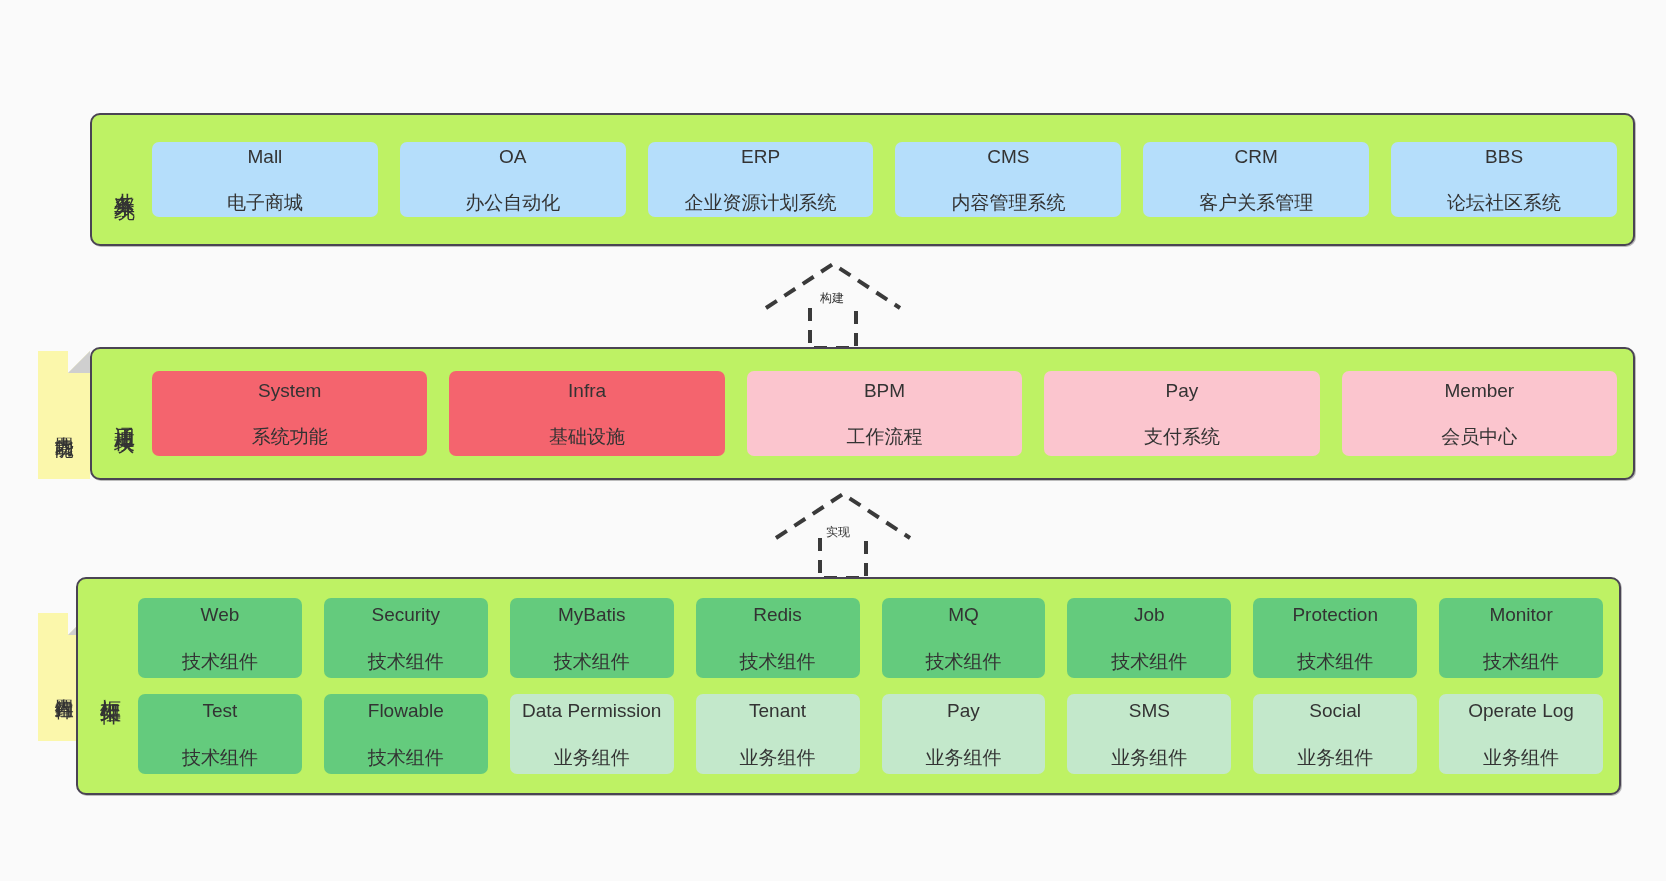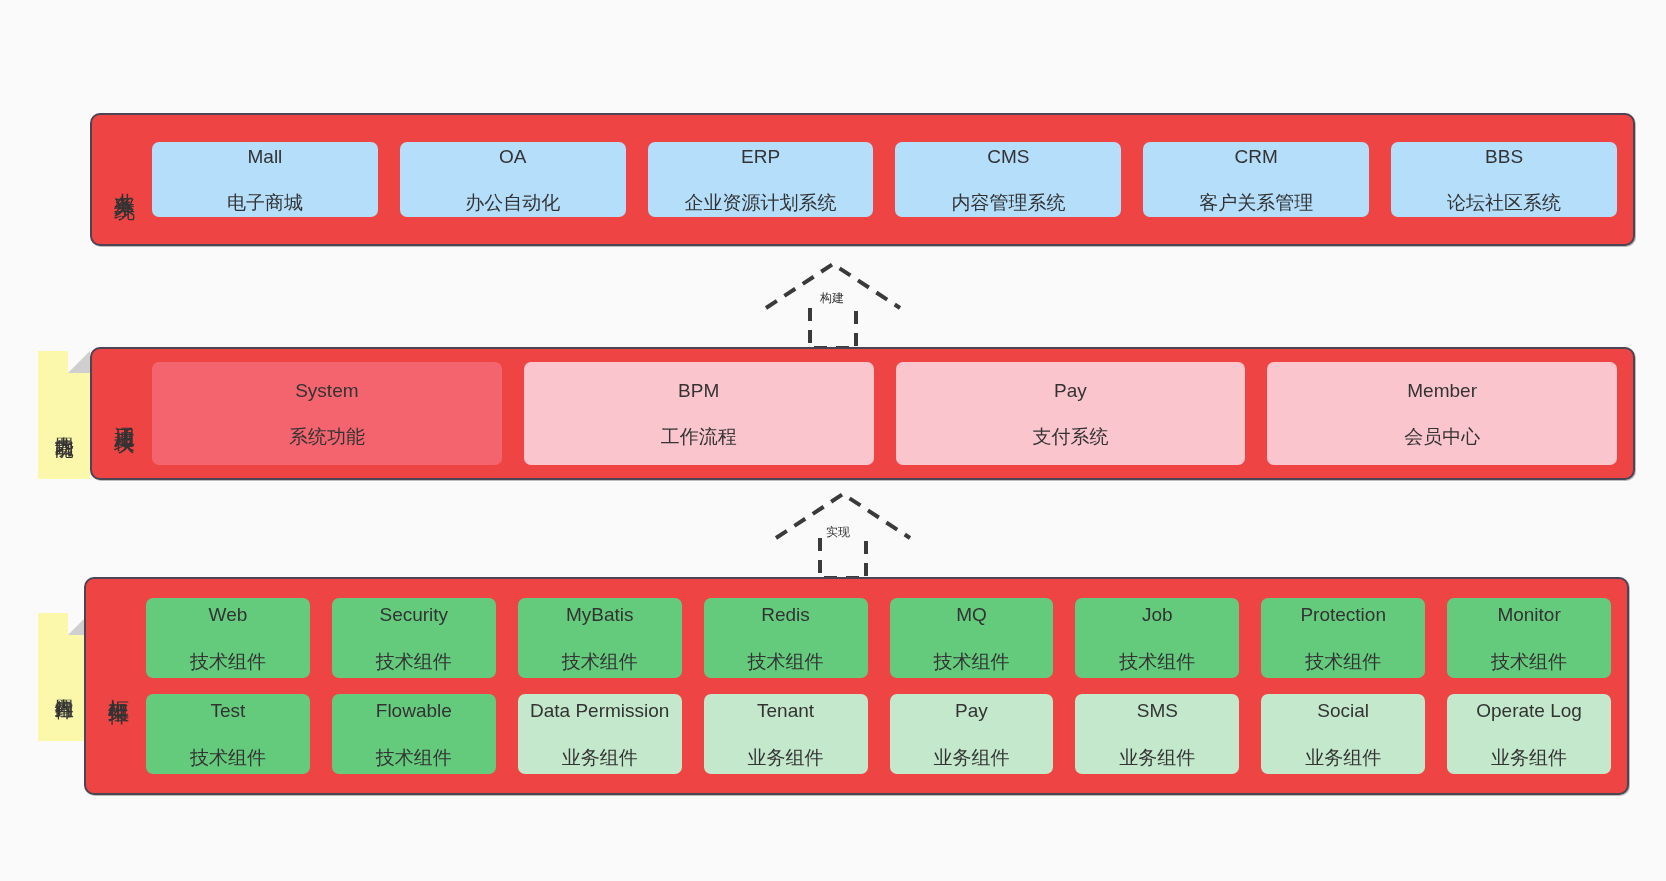--- a/index.html
+++ b/index.html
@@ -13,21 +13,21 @@
     font-family: "Liberation Sans", "DejaVu Sans", sans-serif;
     color: #333333;
     overflow: hidden;
     position: relative;
   }
 
   
   .layer {
     position: absolute;
     box-sizing: border-box;
-    background: #ef4444;
+    background: #bef264;
     border: 2px solid #4a4453;
     border-radius: 10px;
     display: flex;
     flex-direction: row;
     align-items: stretch;
     box-shadow: 1px 1px 0 rgba(0,0,0,0.25);
   }
 
   .layer-title {
     flex: 0 0 auto;
@@ -93,25 +93,25 @@
   }
   #layer-business .card { height: 75px; }
 
   
   #layer-common {
     left: 90px;
     top: 347px;
     width: 1545px;
     height: 133px;
   }
-  #layer-common .card { height: 103px; }
+  #layer-common .card { height: 85px; }
 
   
   #layer-framework {
-    left: 84px;
+    left: 76px;
     top: 577px;
     width: 1545px;
     height: 218px;
   }
   #layer-framework .card { height: 80px; }
   #layer-framework .layer-body { gap: 16px; }
 
   
   .note {
     position: absolute;
@@ -234,20 +234,24 @@
 <div class="layer" id="layer-common">
   <div class="layer-title">通用模块</div>
   <div class="layer-body">
     <div class="row">
 
       <div class="card c-red">
         <span class="c-en">System</span>
         <span class="c-cn">系统功能</span>
       </div>
 
+      <div class="card c-red">
+        <span class="c-en">Infra</span>
+        <span class="c-cn">基础设施</span>
+      </div>
 
       <div class="card c-pink">
         <span class="c-en">BPM</span>
         <span class="c-cn">工作流程</span>
       </div>
 
       <div class="card c-pink">
         <span class="c-en">Pay</span>
         <span class="c-cn">支付系统</span>
       </div>

